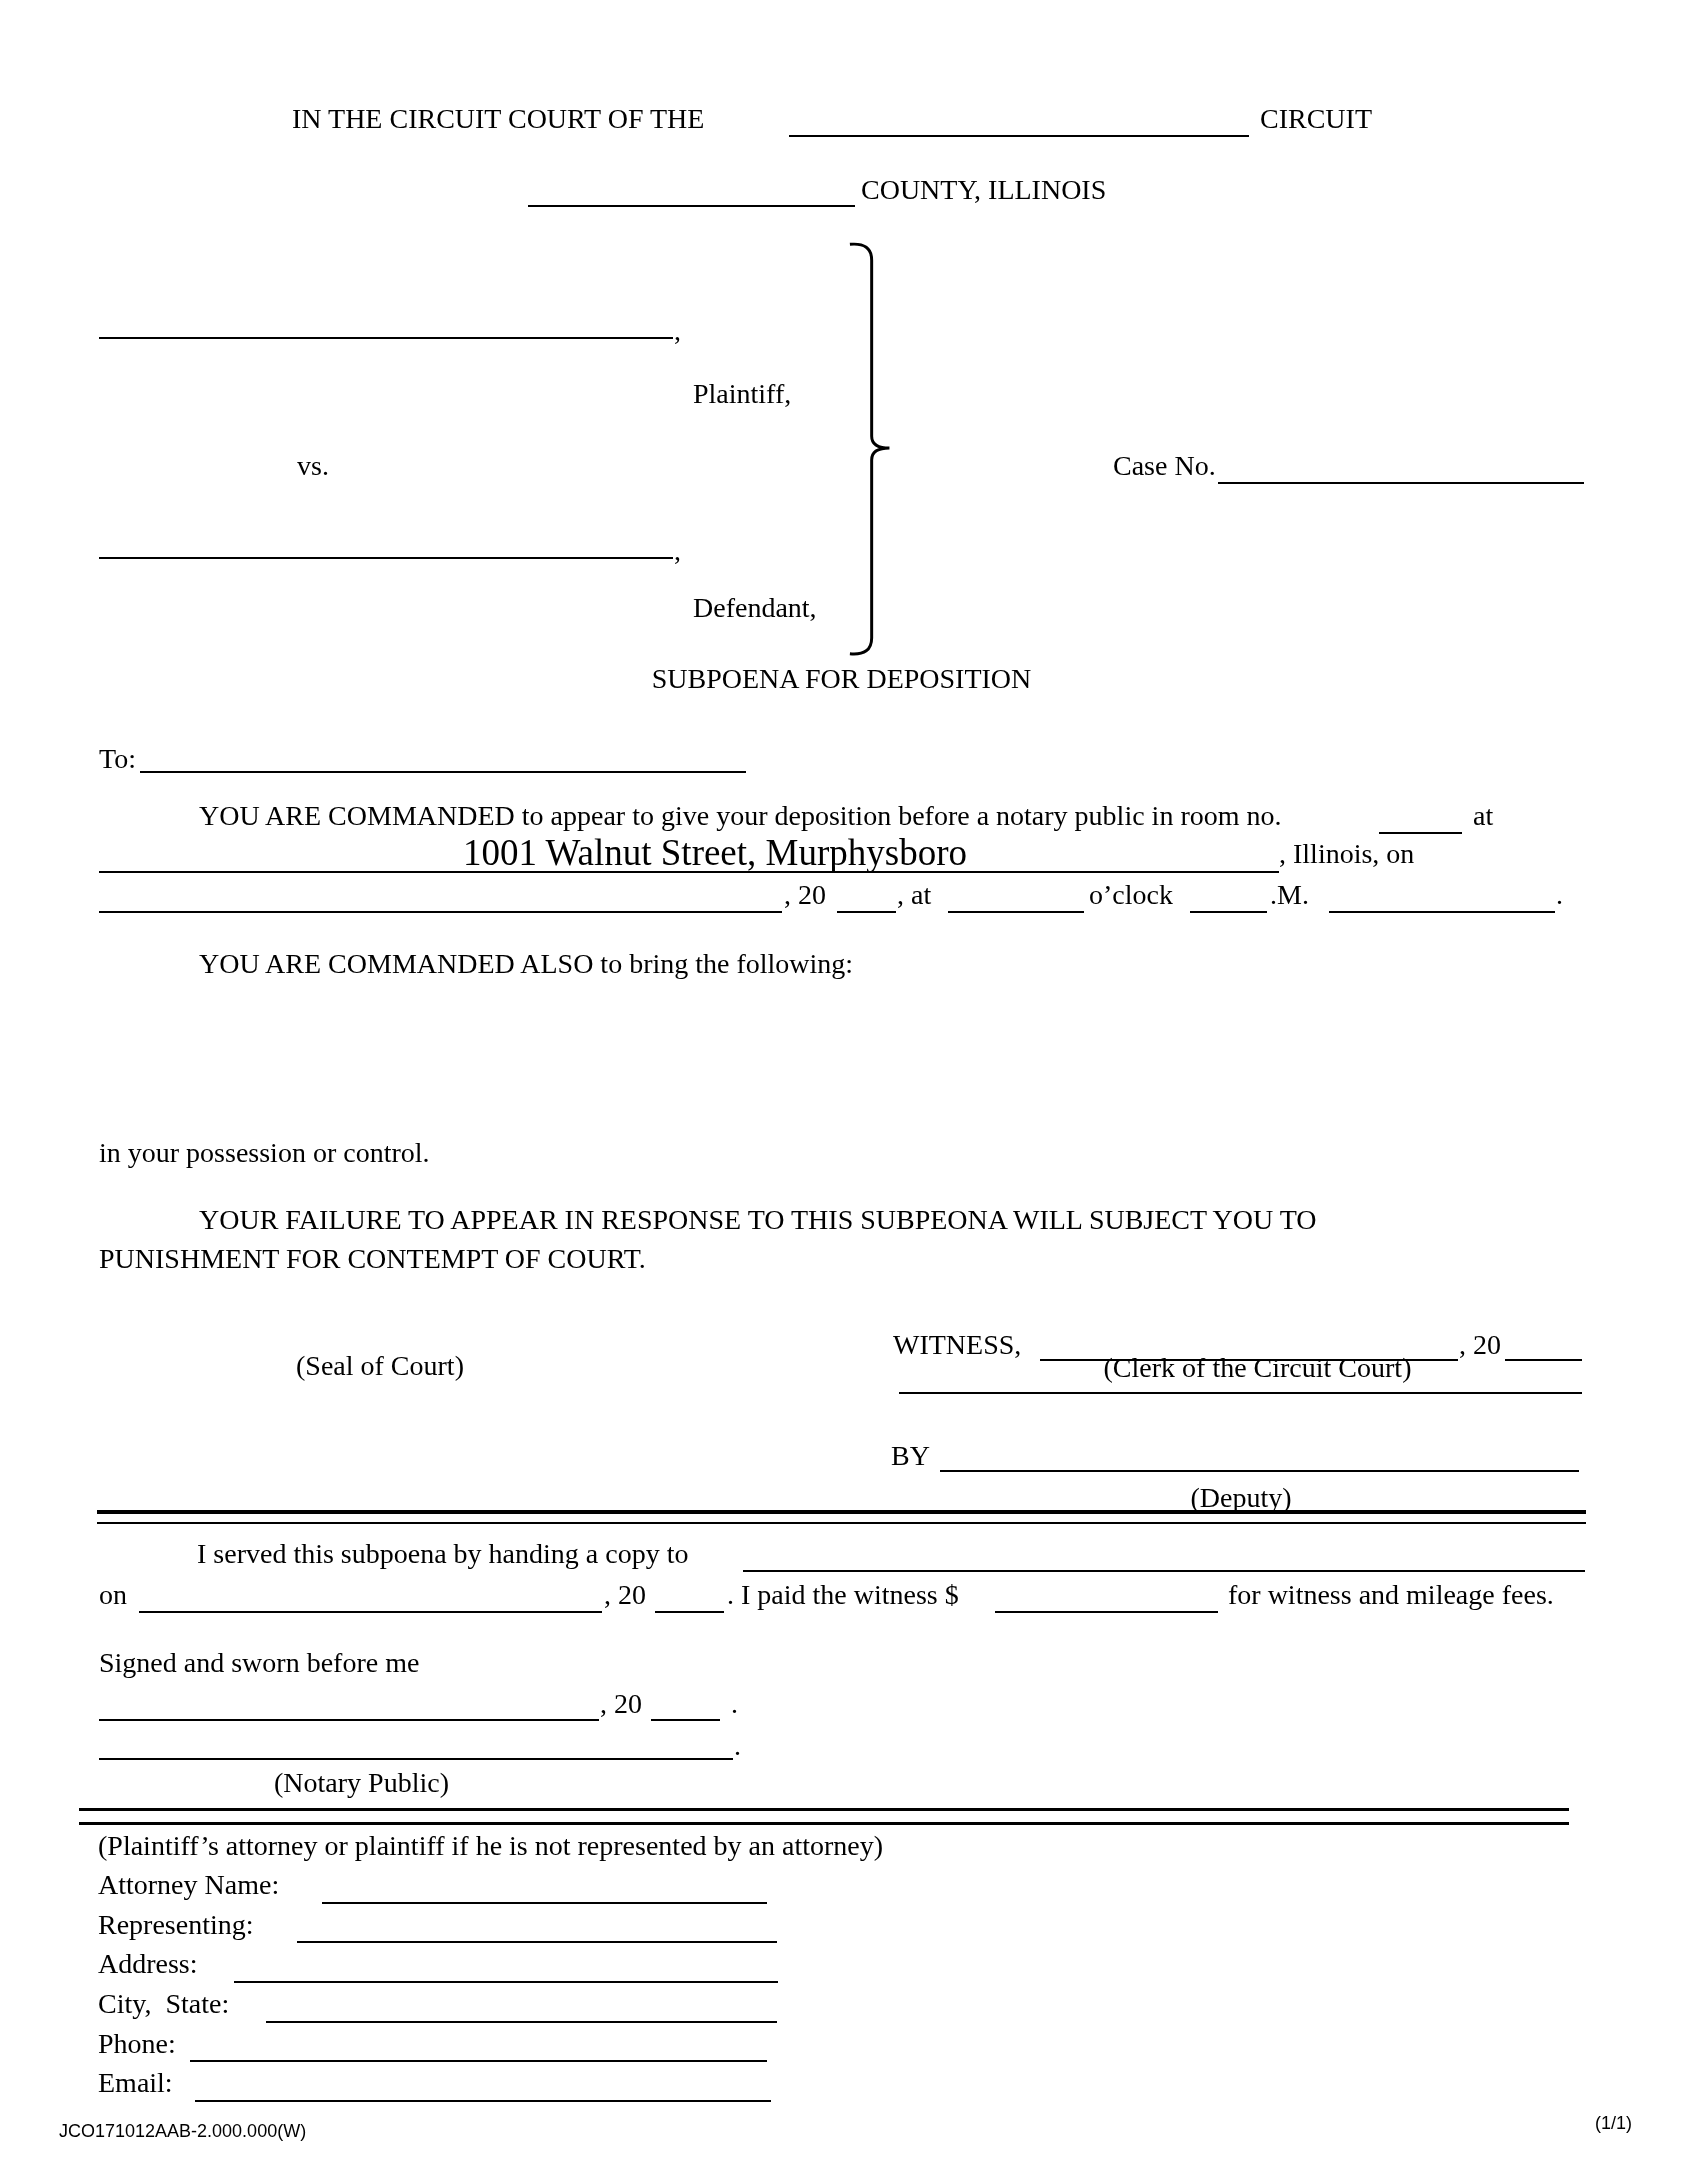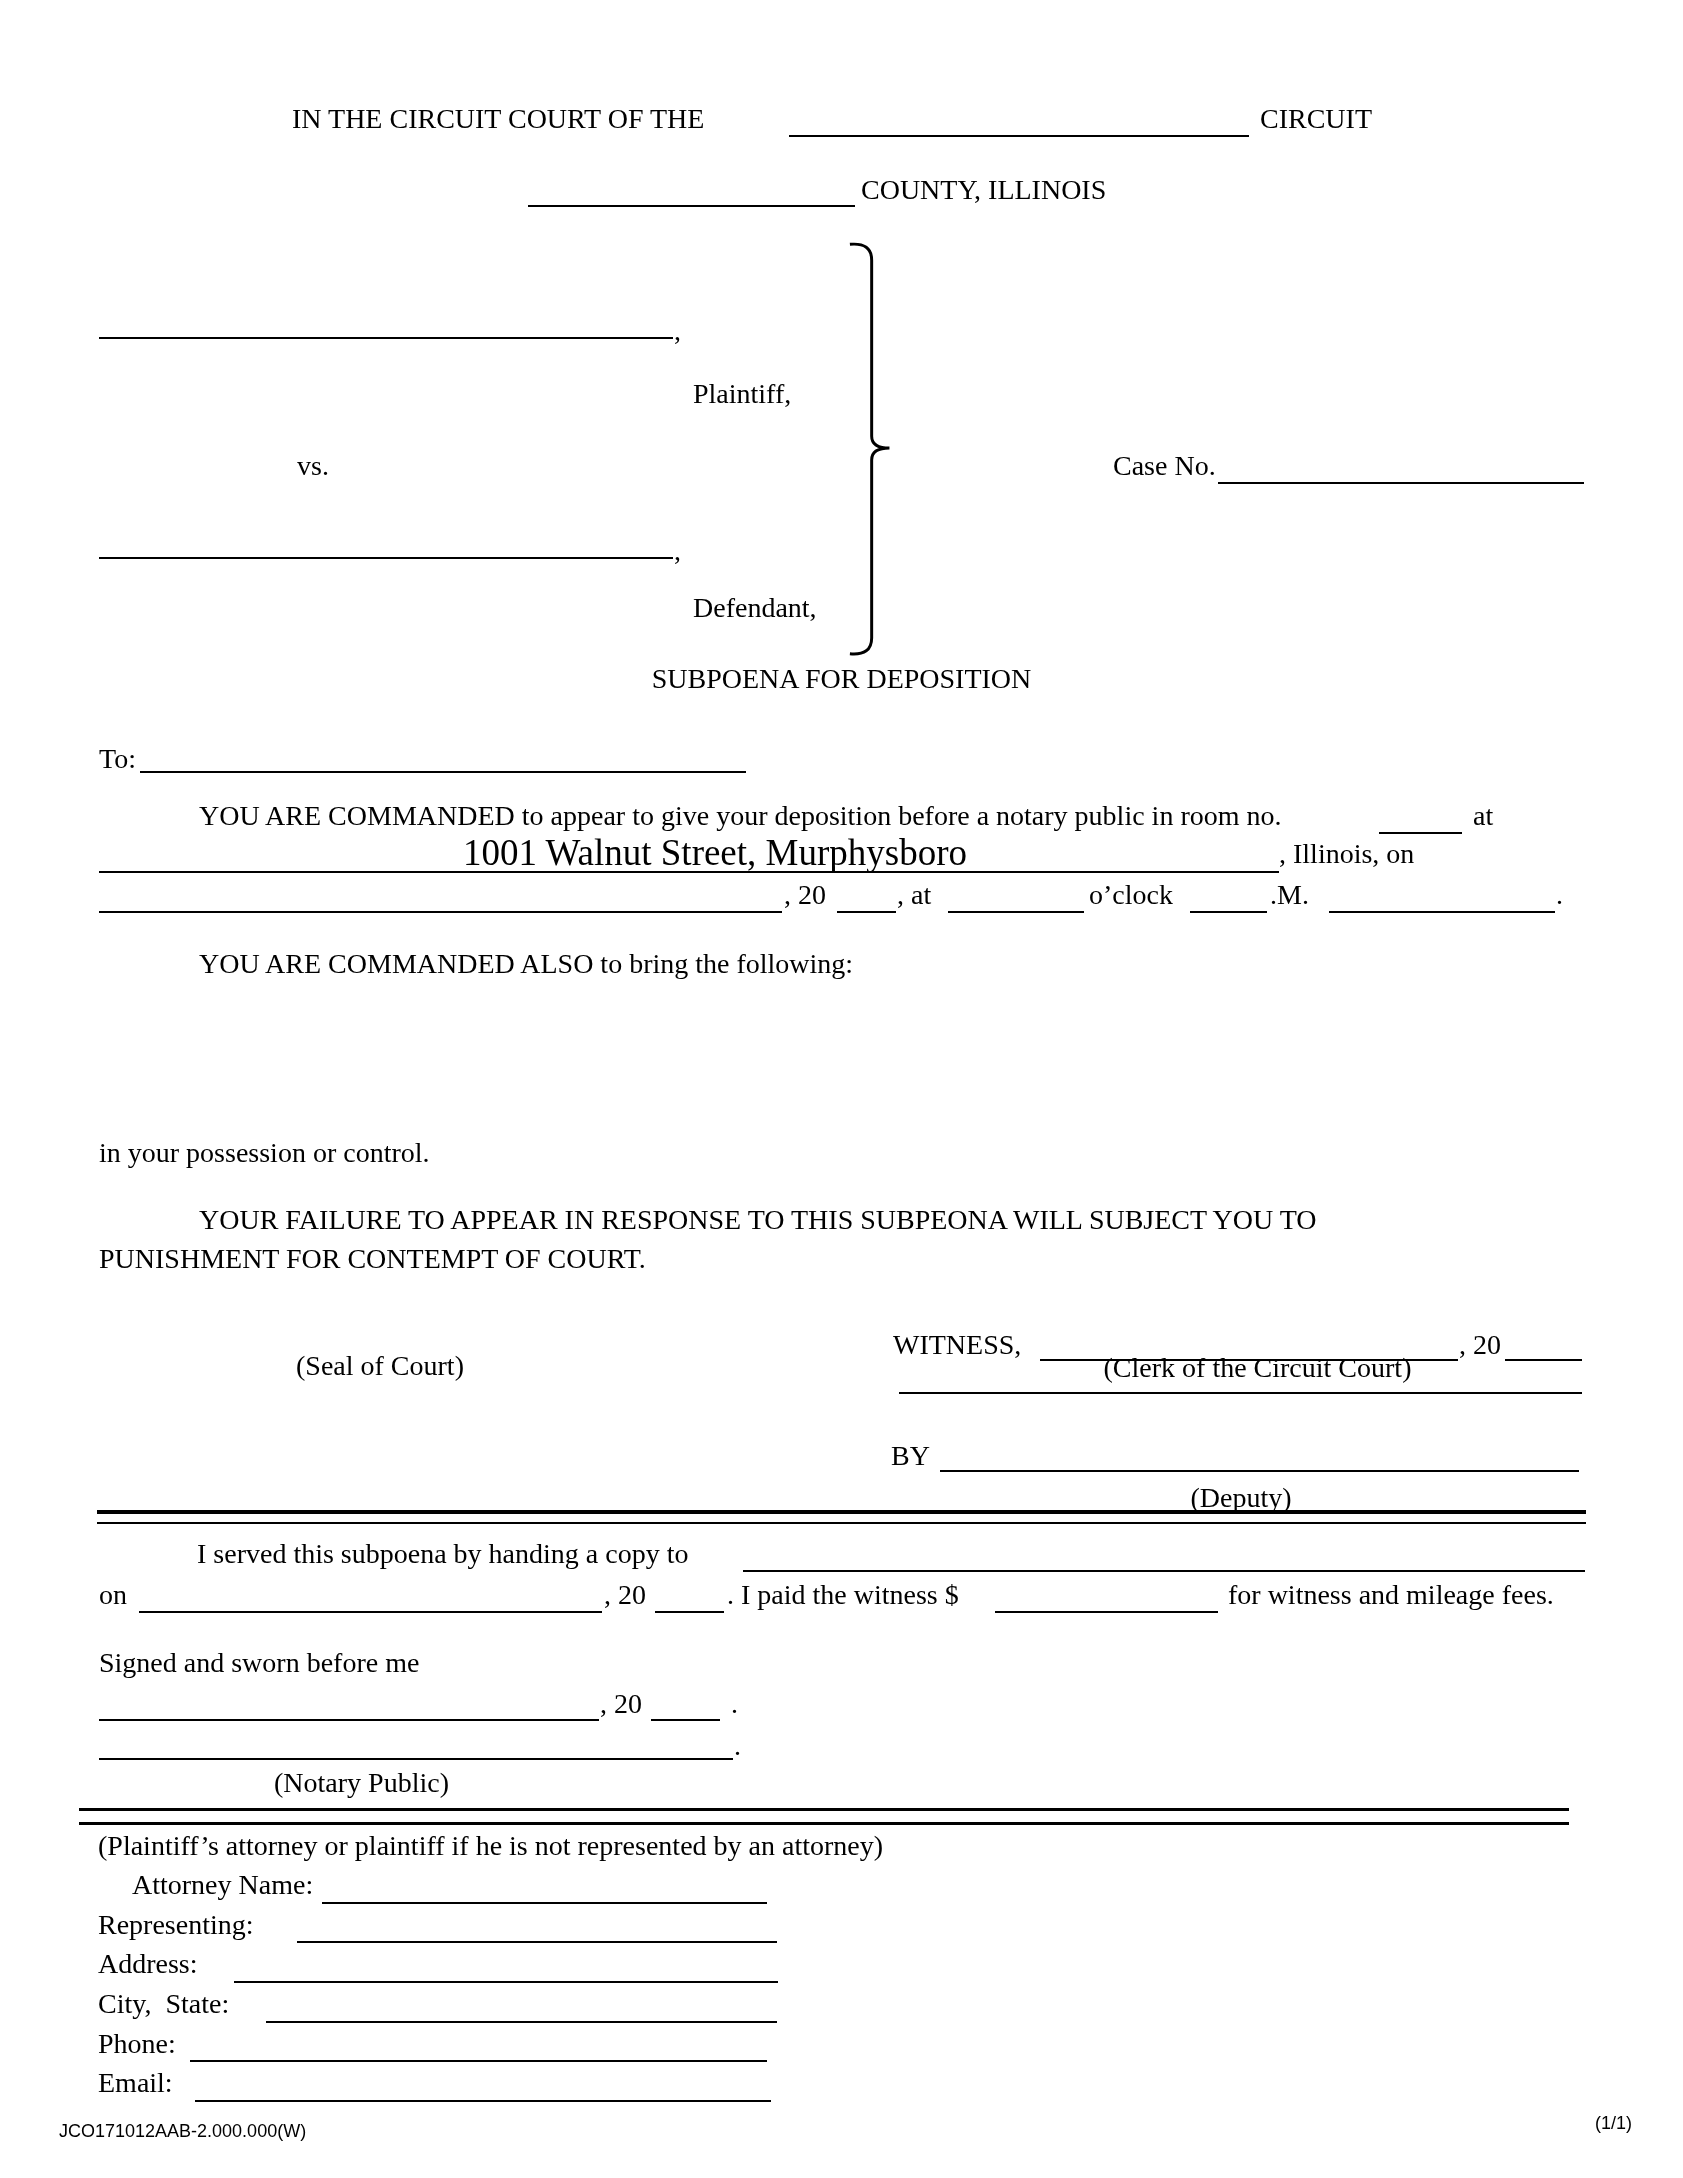--- a/index.html
+++ b/index.html
@@ -109,21 +109,21 @@
 
 <div class="line" style="left:99px; top:1758px; width:634px;"></div>
 <div class="t" style="left:734px; top:1730px;">.</div>
 <div class="t" style="left:274px; top:1767px;">(Notary Public)</div>
 
 <div class="rule" style="left:79px; top:1808px; width:1490px; height:3px;"></div>
 <div class="rule" style="left:79px; top:1822px; width:1490px; height:3px;"></div>
 
 <div class="t" style="left:98px; top:1830px;">(Plaintiff’s attorney or plaintiff if he is not represented by an attorney)</div>
 
-<div class="t" style="left:98px; top:1869px;margin-left:34px;">Attorney Name:</div>
+<div class="t" style="left:98px; top:1869px;">Attorney Name:</div>
 <div class="line" style="left:322px; top:1902px; width:445px;"></div>
 
 <div class="t" style="left:98px; top:1909px;">Representing:</div>
 <div class="line" style="left:297px; top:1941px; width:480px;"></div>
 
 <div class="t" style="left:98px; top:1948px;">Address:</div>
 <div class="line" style="left:234px; top:1981px; width:544px;"></div>
 
 <div class="t" style="left:98px; top:1988px; white-space:pre;">City,  State:</div>
 <div class="line" style="left:266px; top:2021px; width:511px;"></div>

